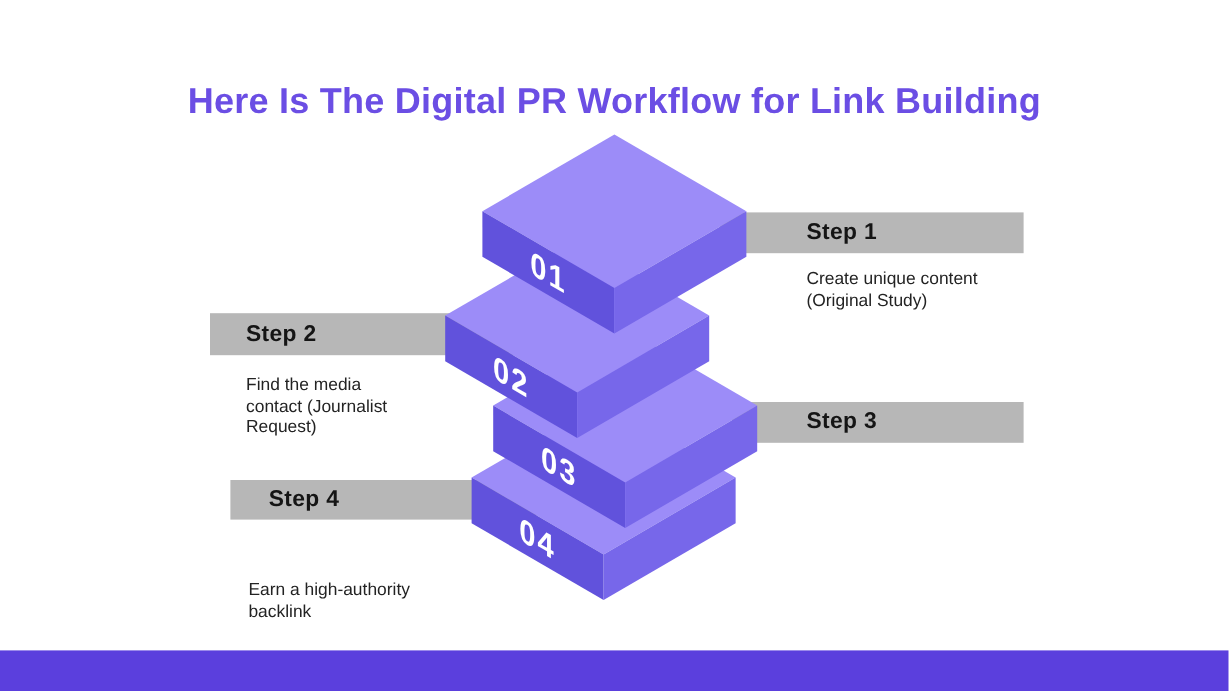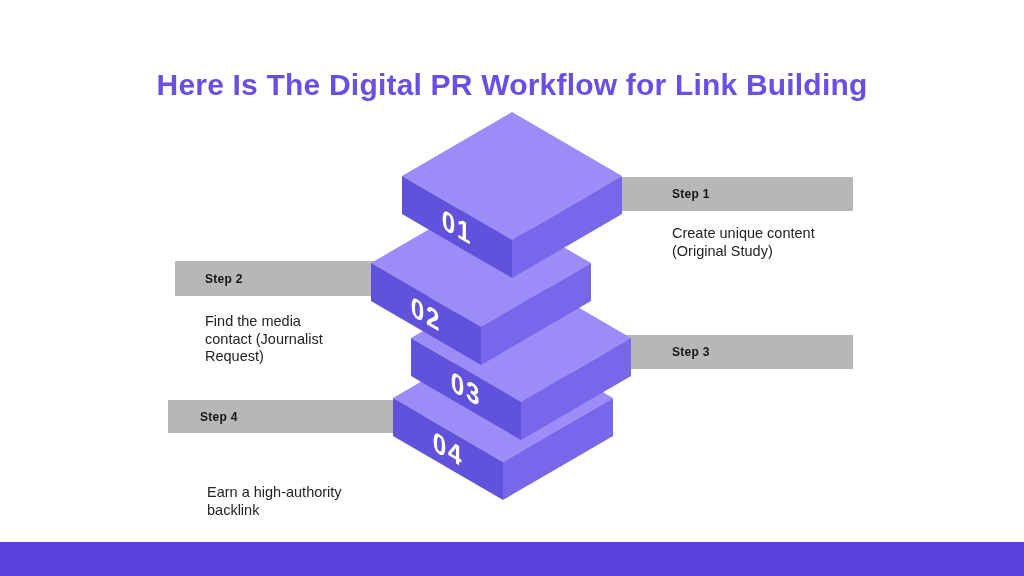--- a/index.html
+++ b/index.html
@@ -26,29 +26,29 @@
   .step-bar {
     position: absolute;
     height: 34px;
     background: #b7b7b7;
     z-index: 1;
     display: flex;
     align-items: center;
     box-sizing: border-box;
   }
   .step-bar .step-label {
-    font-size: 12px;
+    font-size: 19px;
     font-weight: 700;
     color: #151515;
     letter-spacing: 0.3px;
   }
   .bar-1 { left: 600px; top: 177px; width: 253px; padding-left: 72px; }
   .bar-2 { left: 175px; top: 261px; width: 255px; height: 35px; padding-left: 30px; }
   .bar-3 { left: 610px; top: 335px; width: 243px; padding-left: 62px; }
-  .bar-4 { left: 168px; top: 400px; width: 255px; height: 33px; padding-left: 32px; }
+  .bar-4 { left: 192px; top: 400px; width: 255px; height: 33px; padding-left: 32px; }
   .stack-svg {
     position: absolute;
     left: 0; top: 0;
     width: 1024px;
     height: 576px;
     z-index: 2;
   }
   .block-number {
     font-family: "Liberation Sans", sans-serif;
     font-size: 28px;

